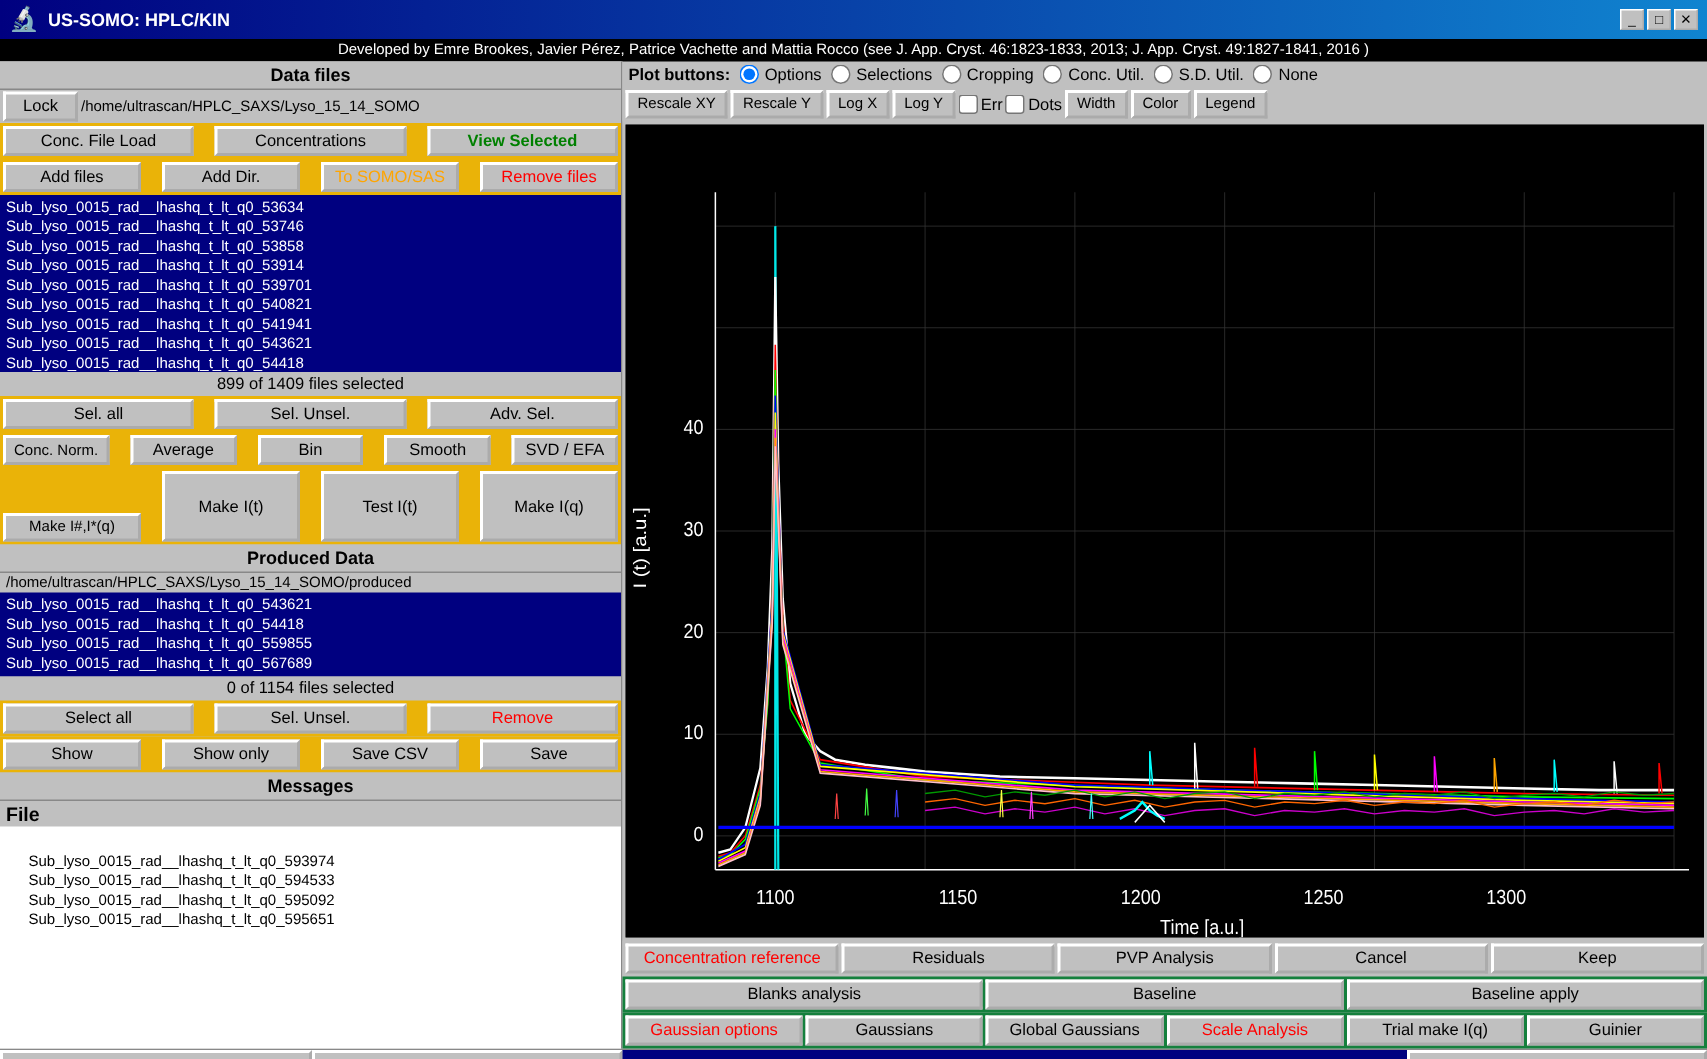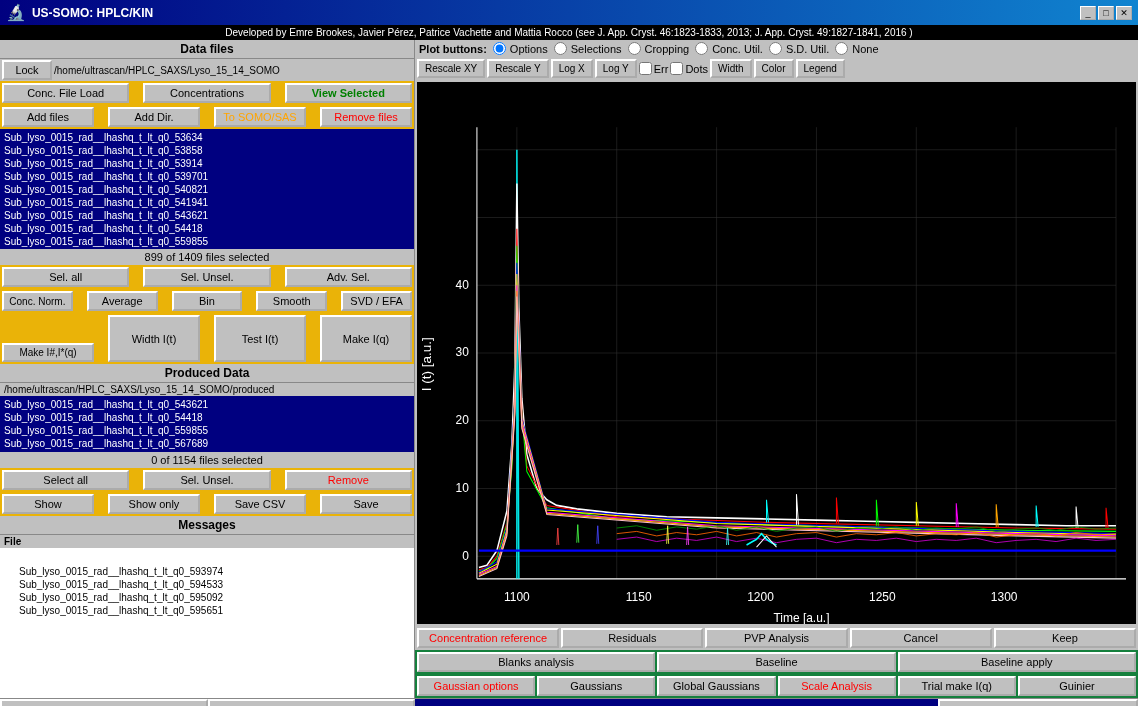--- a/index.html
+++ b/index.html
@@ -281,20 +281,21 @@
 
     <div class="toolbar-row">
       <button class="btn">Add files</button>
       <button class="btn">Add Dir.</button>
       <button class="btn btn-orange" style="color:orange;">To SOMO/SAS</button>
       <button class="btn btn-red" style="color:red;">Remove files</button>
     </div>
 
     <div class="file-list" id="file-list">
         <div class="selected">Sub_lyso_0015_rad__lhashq_t_lt_q0_53634</div>
+        <div class="selected">Sub_lyso_0015_rad__lhashq_t_lt_q0_53746</div>
         <div class="selected">Sub_lyso_0015_rad__lhashq_t_lt_q0_53858</div>
         <div class="selected">Sub_lyso_0015_rad__lhashq_t_lt_q0_53914</div>
         <div class="selected">Sub_lyso_0015_rad__lhashq_t_lt_q0_539701</div>
         <div class="selected">Sub_lyso_0015_rad__lhashq_t_lt_q0_540821</div>
         <div class="selected">Sub_lyso_0015_rad__lhashq_t_lt_q0_541941</div>
         <div class="selected">Sub_lyso_0015_rad__lhashq_t_lt_q0_543621</div>
         <div class="selected">Sub_lyso_0015_rad__lhashq_t_lt_q0_54418</div>
         <div class="selected">Sub_lyso_0015_rad__lhashq_t_lt_q0_559855</div>
         <div class="selected">Sub_lyso_0015_rad__lhashq_t_lt_q0_567689</div>
       </div>
@@ -310,21 +311,21 @@
     <div class="toolbar-row">
       <button class="btn" style="font-size:10px;">Conc. Norm.</button>
       <button class="btn">Average</button>
       <button class="btn">Bin</button>
       <button class="btn">Smooth</button>
       <button class="btn">SVD / EFA</button>
     </div>
 
     <div class="toolbar-row">
       <button class="btn" style="font-size:10px;margin-top:28px;">Make I#,I*(q)</button>
-      <button class="btn">Width I(t)</button>
+      <button class="btn">Make I(t)</button>
       <button class="btn">Test I(t)</button>
       <button class="btn">Make I(q)</button>
     </div>
 
     <div class="section-header">Produced Data</div>
 
     <div style="padding:1px 4px;font-size:10px;overflow:hidden;text-overflow:ellipsis;white-space:nowrap;">/home/ultrascan/HPLC_SAXS/Lyso_15_14_SOMO/produced</div>
 
     <div class="produced-list" id="produced-list">
         <div>Sub_lyso_0015_rad__lhashq_t_lt_q0_543621</div>
@@ -343,21 +344,21 @@
 
     <div class="toolbar-row">
       <button class="btn">Show</button>
       <button class="btn">Show only</button>
       <button class="btn">Save CSV</button>
       <button class="btn">Save</button>
     </div>
 
     <div class="section-header">Messages</div>
 
-    <div style="padding:1px 4px;font-size:10px;font-weight:bold;">File</div>
+    <div style="padding:1px 4px;font-size:13px;font-weight:bold;">File</div>
 
     <div class="messages-list" id="messages-list" style="flex:1;overflow-y:auto;">
         <div>Sub_lyso_0015_rad__lhashq_t_lt_q0_593974</div>
         <div>Sub_lyso_0015_rad__lhashq_t_lt_q0_594533</div>
         <div>Sub_lyso_0015_rad__lhashq_t_lt_q0_595092</div>
         <div>Sub_lyso_0015_rad__lhashq_t_lt_q0_595651</div>
       </div>
 
   </div>
 

